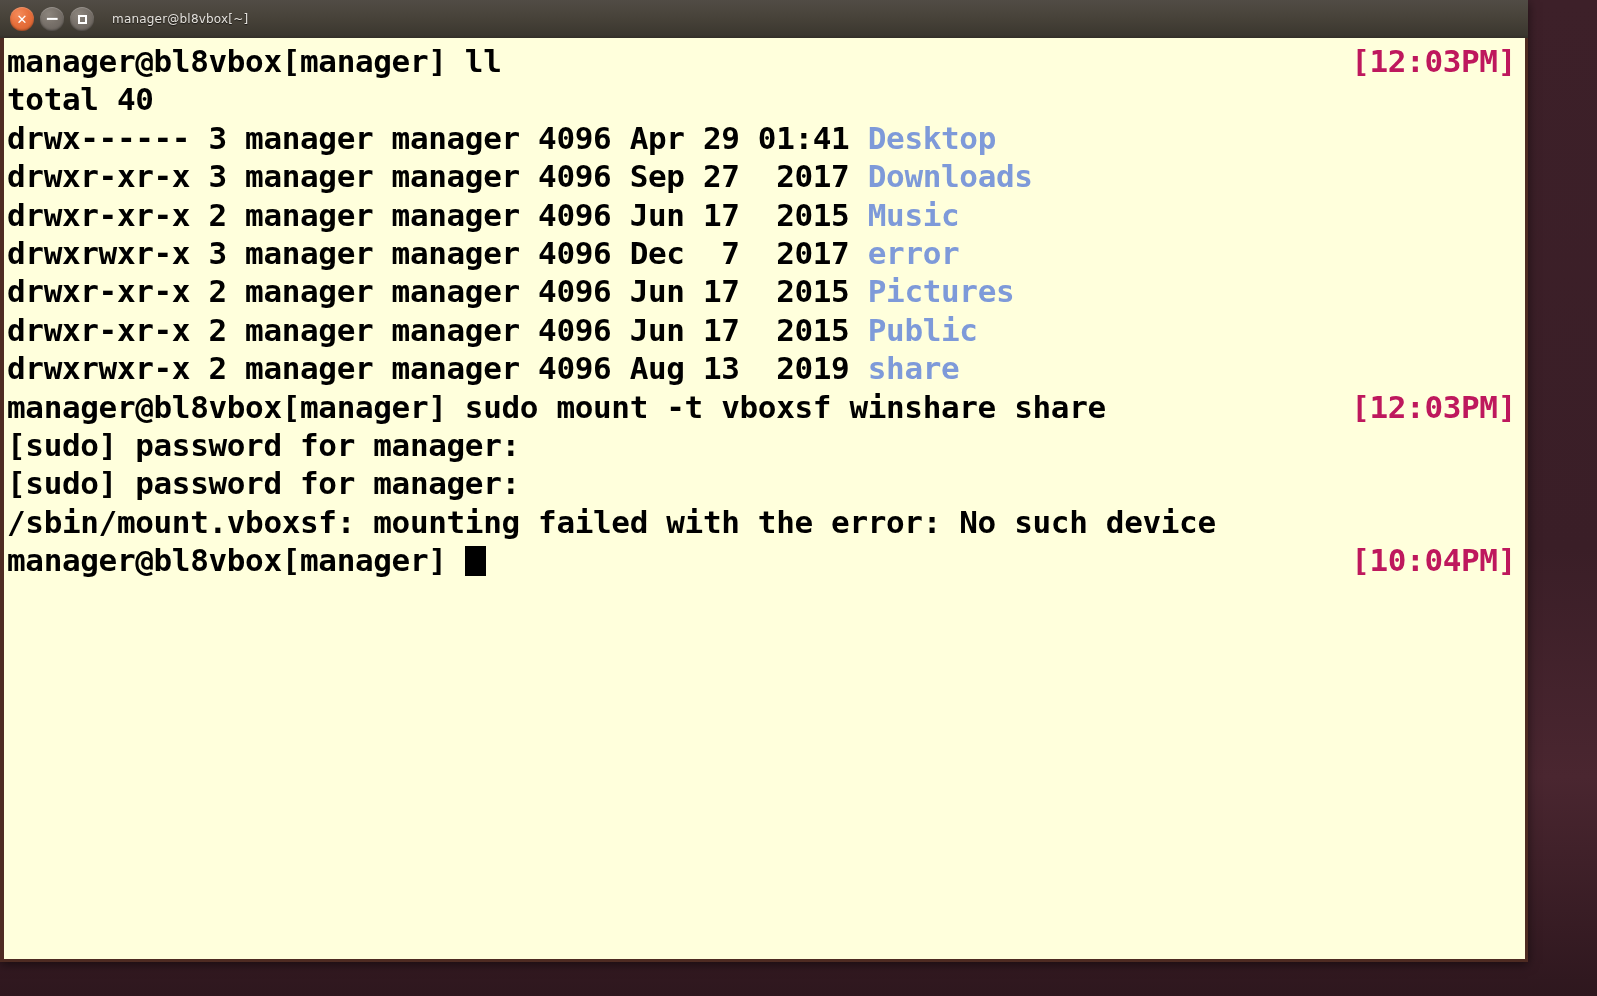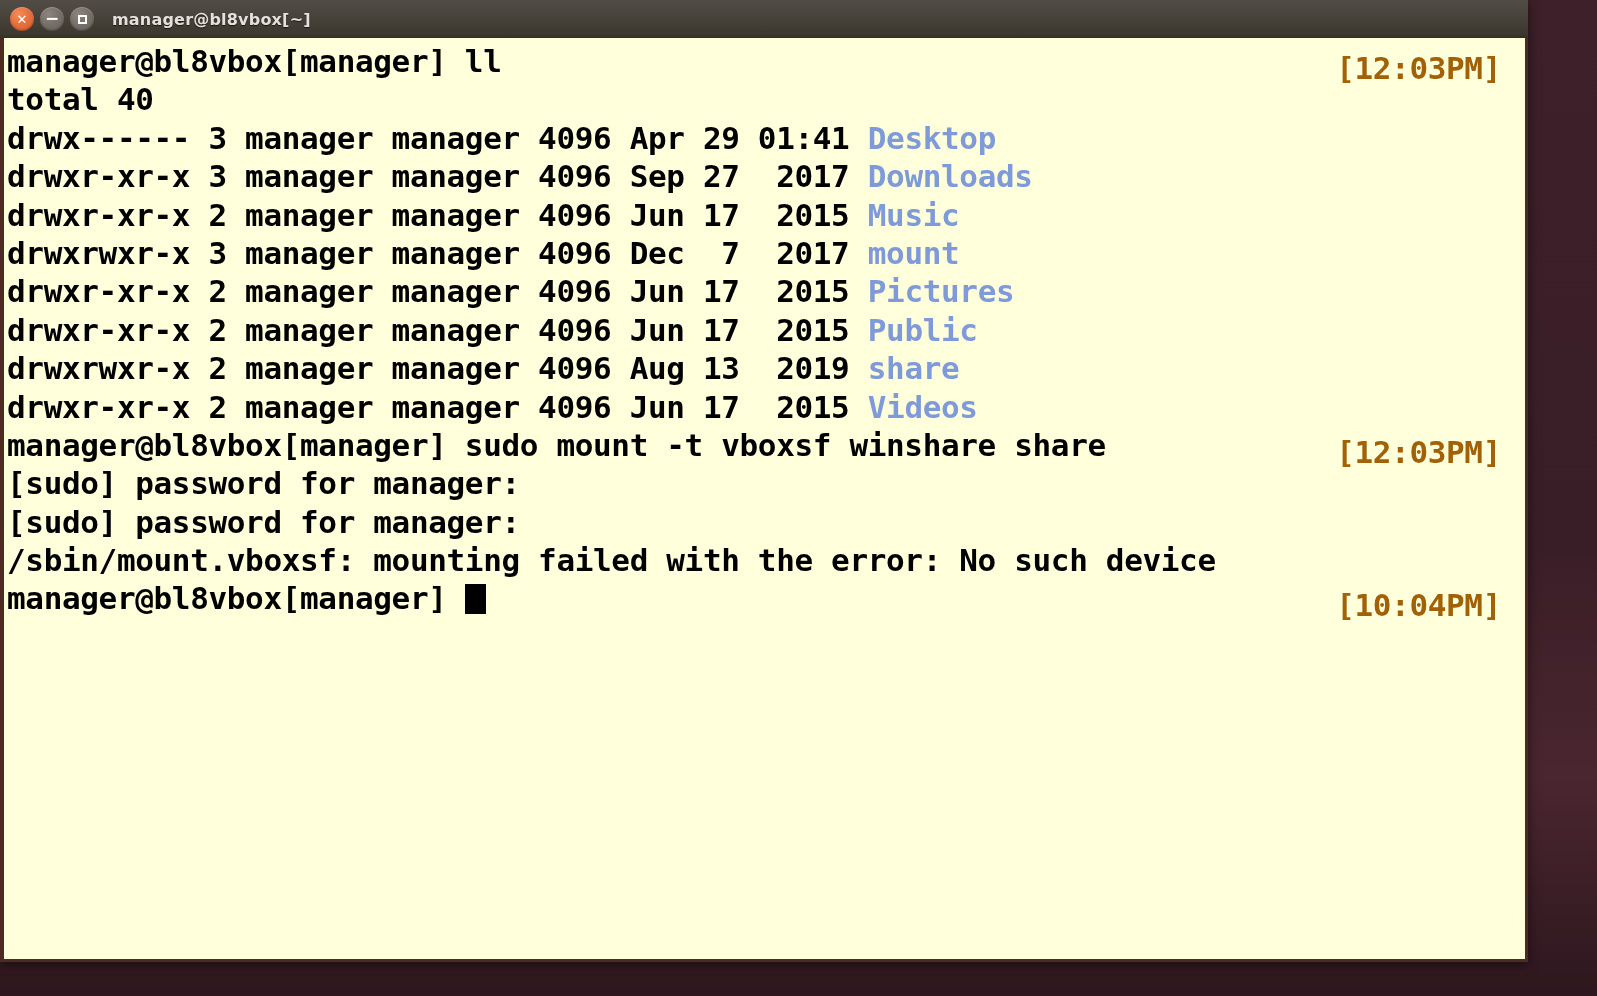--- a/index.html
+++ b/index.html
@@ -83,22 +83,22 @@
   .sq {
     width: 9px;
     height: 9px;
     border: 2px solid #ffffff;
     box-sizing: border-box;
   }
   #window-title {
     margin-left: 12px;
     color: #e4e1dc;
     font-family: "DejaVu Sans", "Liberation Sans", sans-serif;
-    font-size: 16px;
-    font-weight: bold;
+    font-size: 12px;
+    font-weight: normal;
     letter-spacing: 0.2px;
     text-shadow: 0 1px 1px rgba(0,0,0,0.65);
     white-space: nowrap;
   }
 
   
   #screen-frame {
     position: relative;
     width: 100%;
     height: 924px;
@@ -109,40 +109,40 @@
     background: #ffffdc;
     overflow: hidden;
   }
   #screen {
     position: absolute;
     left: 0;
     top: 0;
     right: 0;
     bottom: 0;
     background: #ffffdc;
-    padding: 4px 18px 0 3px;
+    padding: 4px 3px 0 3px;
     box-sizing: border-box;
     overflow: hidden;
   }
   .line {
     position: relative;
     height: 38.4px;
     line-height: 38.4px;
     font-size: 31px;
     font-weight: bold;
     color: #000000;
     white-space: pre;
     letter-spacing: -0.35px;
   }
   .dirname { color: #7e9ad9; }
   .stamp {
     position: absolute;
     right: 6px;
-    top: 7px;
-    color: #a16207;
+    top: 0;
+    color: #be185d;
   }
   #cursor-block {
     display: inline-block;
     width: 21px;
     height: 30px;
     background: #000000;
     vertical-align: -5px;
   }
 </style>
 </head>
@@ -167,25 +167,24 @@
       <div id="window-title">manager@bl8vbox[~]</div>
     </div>
 
     <div id="screen-frame">
       <div id="screen">
           <div class="line"><span>manager@bl8vbox[manager] ll</span><span class="stamp">[12:03PM]</span></div>
           <div class="line"><span>total 40</span></div>
           <div class="line"><span>drwx------ 3 manager manager 4096 Apr 29 01:41 </span><span class="dirname">Desktop</span></div>
           <div class="line"><span>drwxr-xr-x 3 manager manager 4096 Sep 27  2017 </span><span class="dirname">Downloads</span></div>
           <div class="line"><span>drwxr-xr-x 2 manager manager 4096 Jun 17  2015 </span><span class="dirname">Music</span></div>
-          <div class="line"><span>drwxrwxr-x 3 manager manager 4096 Dec  7  2017 </span><span class="dirname">mount</span></div>
+          <div class="line"><span>drwxrwxr-x 3 manager manager 4096 Dec  7  2017 </span><span class="dirname">error</span></div>
           <div class="line"><span>drwxr-xr-x 2 manager manager 4096 Jun 17  2015 </span><span class="dirname">Pictures</span></div>
           <div class="line"><span>drwxr-xr-x 2 manager manager 4096 Jun 17  2015 </span><span class="dirname">Public</span></div>
           <div class="line"><span>drwxrwxr-x 2 manager manager 4096 Aug 13  2019 </span><span class="dirname">share</span></div>
-          <div class="line"><span>drwxr-xr-x 2 manager manager 4096 Jun 17  2015 </span><span class="dirname">Videos</span></div>
           <div class="line"><span>manager@bl8vbox[manager] sudo mount -t vboxsf winshare share</span><span class="stamp">[12:03PM]</span></div>
           <div class="line"><span>[sudo] password for manager:</span></div>
           <div class="line"><span>[sudo] password for manager:</span></div>
           <div class="line"><span>/sbin/mount.vboxsf: mounting failed with the error: No such device</span></div>
           <div class="line"><span>manager@bl8vbox[manager] </span><span id="cursor-block"></span><span class="stamp">[10:04PM]</span></div>
         </div>
     </div>
 
   </div>
 

